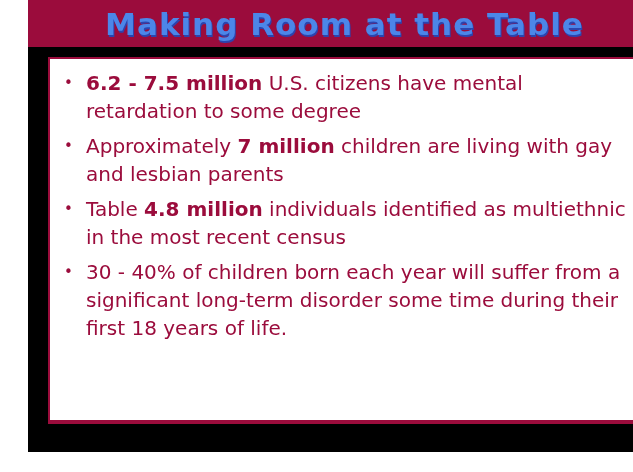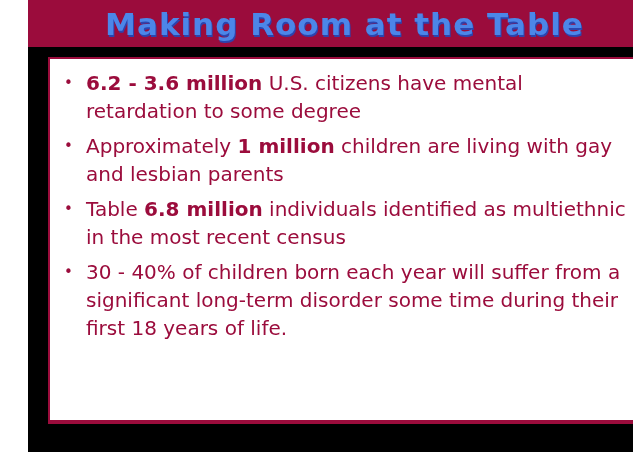--- a/index.html
+++ b/index.html
@@ -78,29 +78,29 @@
 <div class="slide">
 
   <div class="title-bar">
     <span class="title-text">Making Room at the Table</span>
   </div>
 
   <div class="content-panel">
     <ul class="bullet-list">
 
       <li class="bullet-item">
-        <span class="bullet-marker">•</span><span></span><span class="stat-bold">6.2 - 3.6 million</span><span> U.S. citizens have mental retardation to some degree</span>
+        <span class="bullet-marker">•</span><span></span><span class="stat-bold">6.2 - 7.5 million</span><span> U.S. citizens have mental retardation to some degree</span>
       </li>
 
       <li class="bullet-item">
-        <span class="bullet-marker">•</span><span>Approximately </span><span class="stat-bold">1 million</span><span> children are living with gay and lesbian parents</span>
+        <span class="bullet-marker">•</span><span>Approximately </span><span class="stat-bold">7 million</span><span> children are living with gay and lesbian parents</span>
       </li>
 
       <li class="bullet-item">
-        <span class="bullet-marker">•</span><span>Table </span><span class="stat-bold">6.8 million</span><span> individuals identified as multiethnic in the most recent census</span>
+        <span class="bullet-marker">•</span><span>Table </span><span class="stat-bold">4.8 million</span><span> individuals identified as multiethnic in the most recent census</span>
       </li>
 
       <li class="bullet-item">
         <span class="bullet-marker">•</span><span>30 - 40% of children born each year will suffer from a significant long-term disorder some time during their first 18 years of life.</span><span class="stat-bold"></span><span></span>
       </li>
 
     </ul>
   </div>
 
 </div>

